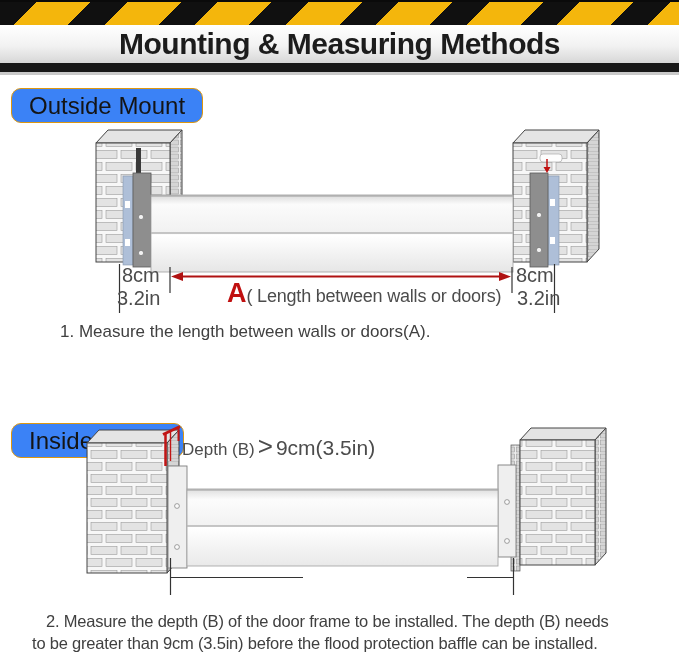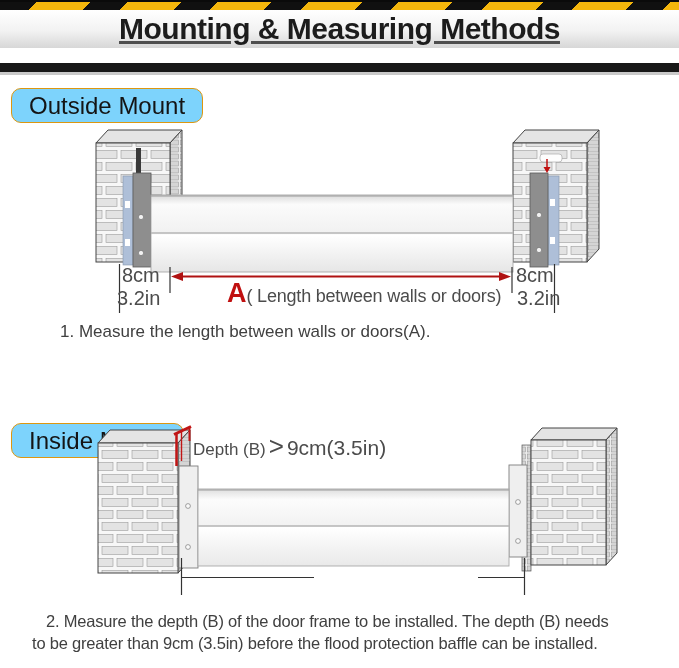--- a/index.html
+++ b/index.html
@@ -7,43 +7,43 @@
     position:relative;width:679px;height:668px;background:#ffffff;overflow:hidden;
     font-family:"Liberation Sans",sans-serif;color:#4f4f4f;
   }
   
   .hazard{
     position:absolute;left:0;top:0;width:679px;height:25px;
     border-top:2px solid #0a0a0a;box-sizing:border-box;
     background:repeating-linear-gradient(135deg,#101010 0 26px,#f4b60c 26px 64px);
   }
   .title-bar{
-    position:absolute;left:0;top:10px;width:679px;height:38px;
+    position:absolute;left:0;top:25px;width:679px;height:38px;
     background:linear-gradient(#ffffff,#f2f2f2 55%,#d7d7d7);
-    display:flex;align-items:center;justify-content:center;text-decoration:underline;
+    display:flex;align-items:center;justify-content:center;
   }
   .title-bar h1{
     margin:0;font-size:30px;font-weight:700;color:#1c1c1c;letter-spacing:-0.5px;
   }
   .black-bar{position:absolute;left:0;top:63px;width:679px;height:9px;background:#181818;}
   .gray-bar{position:absolute;left:0;top:72px;width:679px;height:3px;background:#c9c9c9;}
 
   
   .badge{
     position:absolute;left:11px;height:27px;padding:3px 17px;
-    background:#7dd3fc;border:1px solid #dd9710;border-radius:10px;
+    background:#3b82f6;border:1px solid #dd9710;border-radius:10px;
     font-size:24px;color:#141414;display:flex;align-items:center;justify-content:center;
   }
   .badge-outside{top:88px;}
   .badge-inside{top:383px;margin-top:40px;}
 
   
   .diagram{position:absolute;text-align:right;}
   .diagram-outside{left:60px;top:125px;width:560px;height:195px;}
-  .diagram-inside{left:71px;top:425px;width:560px;height:178px;}
+  .diagram-inside{left:60px;top:425px;width:560px;height:178px;}
   .diagram svg{position:absolute;left:0;top:0;}
 
   .dim{position:absolute;font-size:20px;color:#4c4c4c;line-height:1;white-space:nowrap;}
   .dim-l-cm{left:62px;top:140px;}
   .dim-l-in{left:57px;top:163px;}
   .dim-r-cm{left:456px;top:140px;}
   .dim-r-in{left:457px;top:163px;}
 
   .a-label{position:absolute;left:167px;top:155px;display:flex;align-items:flex-start;white-space:nowrap;}
   .a-label .a-prefix{font-size:27px;line-height:1;font-weight:700;color:#c01010;}

